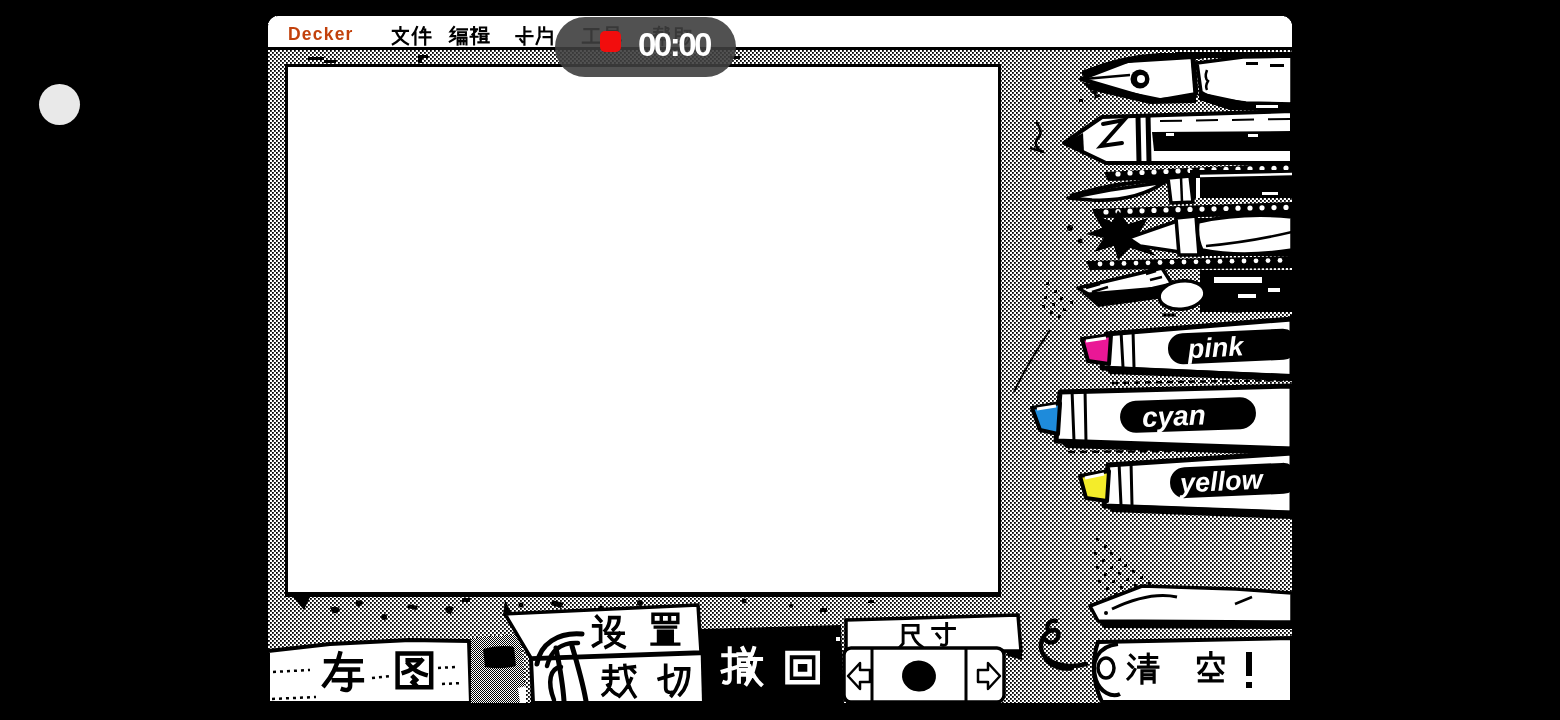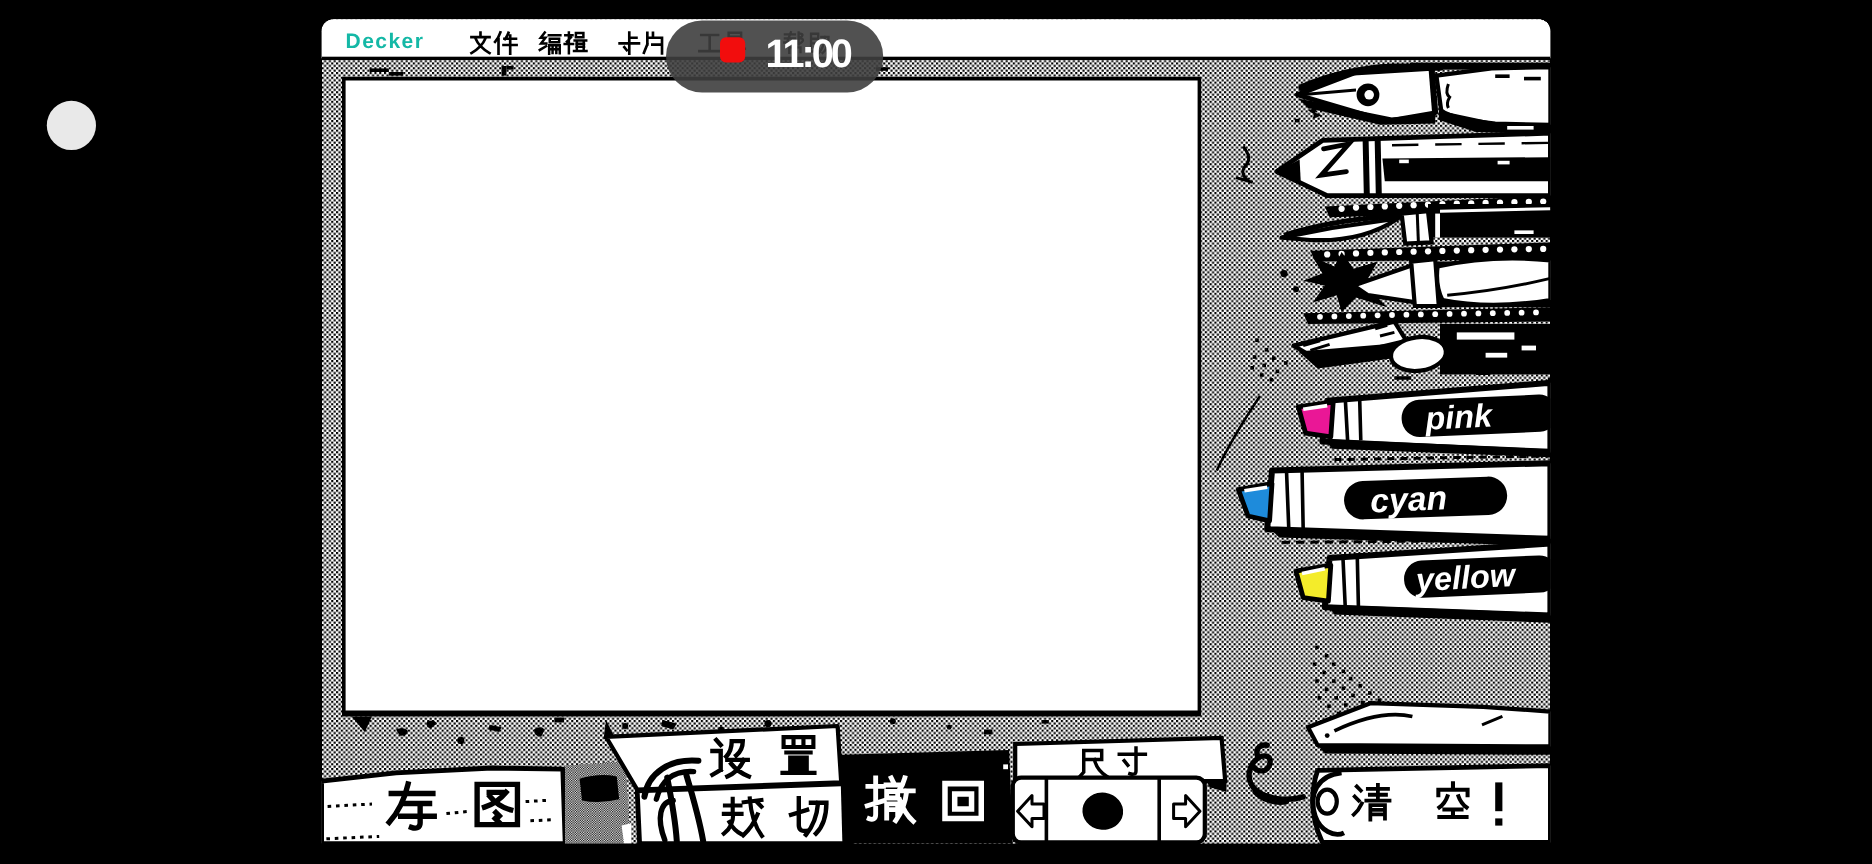--- a/index.html
+++ b/index.html
@@ -92,21 +92,21 @@
 </g>
 </defs>
 </svg>
 
 <svg class="abs" style="left:268px;top:16px;" width="1024" height="690">
   <rect width="1024" height="690" fill="url(#dith2)" shape-rendering="crispEdges" rx="10"></rect>
 </svg>
 
 <div class="abs" style="left:268px;top:16px;width:1024px;height:34px;background:#fff;border-radius:10px 10px 0 0;border-bottom:3px solid #000;"></div>
 
-<div class="abs" style="left:288px;top:24px;width:120px;height:26px;color:#14b8a6;font-weight:bold;font-size:17.5px;letter-spacing:1.2px;font-family:'Liberation Sans',sans-serif;">Decker</div>
+<div class="abs" style="left:288px;top:24px;width:120px;height:26px;color:#c2410c;font-weight:bold;font-size:17.5px;letter-spacing:1.2px;font-family:'Liberation Sans',sans-serif;">Decker</div>
 
 <svg class="abs" style="left:380px;top:24px;" width="320" height="24" viewBox="0 0 320 24">
 
   <g style="color:#000">
     <use href="#zi-wen" transform="translate(10,1.5) scale(1.3)"></use>
     <use href="#zi-jian" transform="translate(31,1.5) scale(1.3)"></use>
   </g>
 
   <g style="color:#000">
     <use href="#zi-bian" transform="translate(68,1.5) scale(1.3)"></use>
@@ -485,17 +485,17 @@
     <path d="M1000 676 L988 663 L988 670 L978 670 L978 682 L988 682 L988 689 Z" fill="#fff" stroke="#000" stroke-width="2.5" stroke-linejoin="round"></path>
   </g>
 </svg>
 
 <div class="abs" style="left:0;top:703px;width:1560px;height:17px;background:#000;"></div>
 
 <div class="abs" style="left:555px;top:17px;width:181px;height:60px;border-radius:30px;background:rgba(62,62,62,0.9);"></div>
 
 <div class="abs" style="left:600px;top:31px;width:21px;height:21px;border-radius:5px;background:#f20d0d;"></div>
 
-<div class="abs" style="left:638px;top:26px;width:100px;color:#fff;font-weight:bold;font-size:33px;letter-spacing:-2.5px;">11:00</div>
+<div class="abs" style="left:638px;top:26px;width:100px;color:#fff;font-weight:bold;font-size:33px;letter-spacing:-2.5px;">00:00</div>
 
 <div class="abs" style="left:39px;top:84px;width:41px;height:41px;border-radius:50%;background:#e9e9e9;"></div>
 
 </div>
 
 </body></html>

